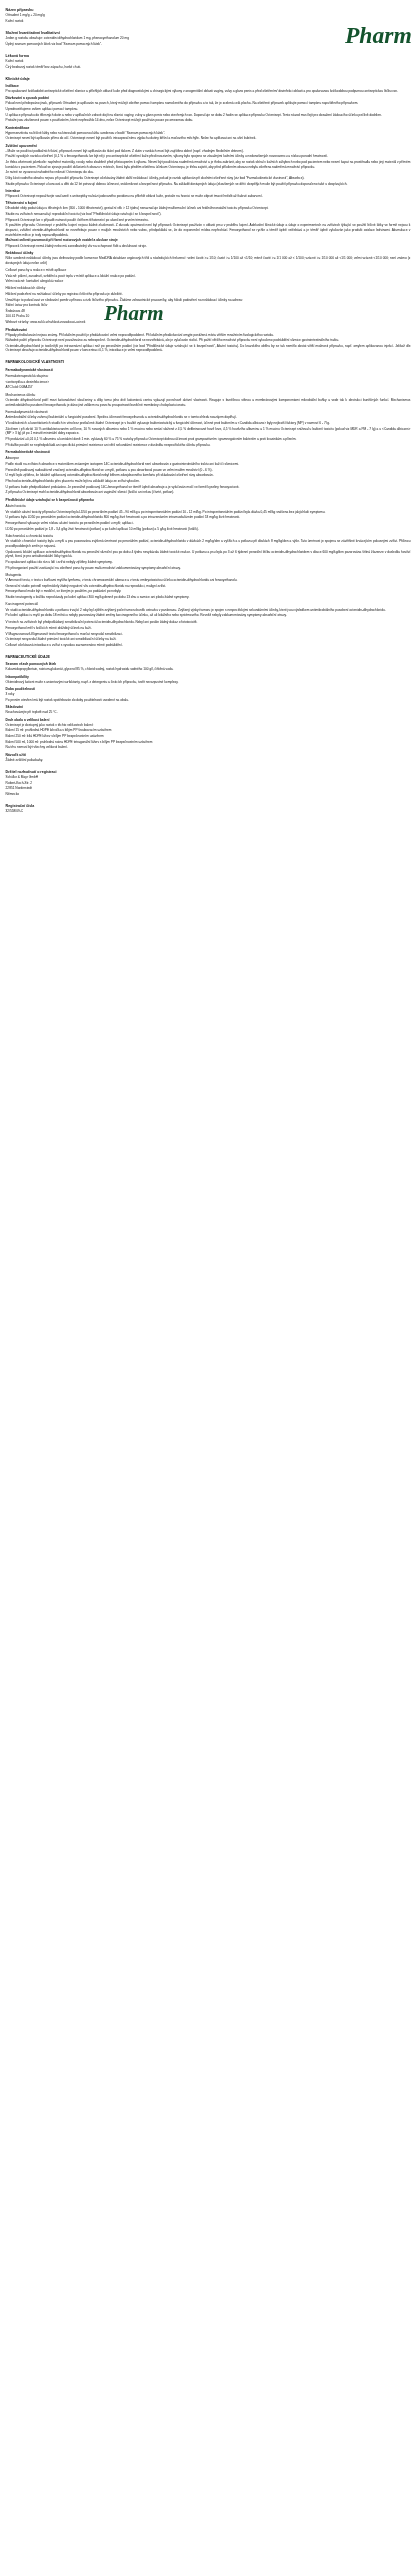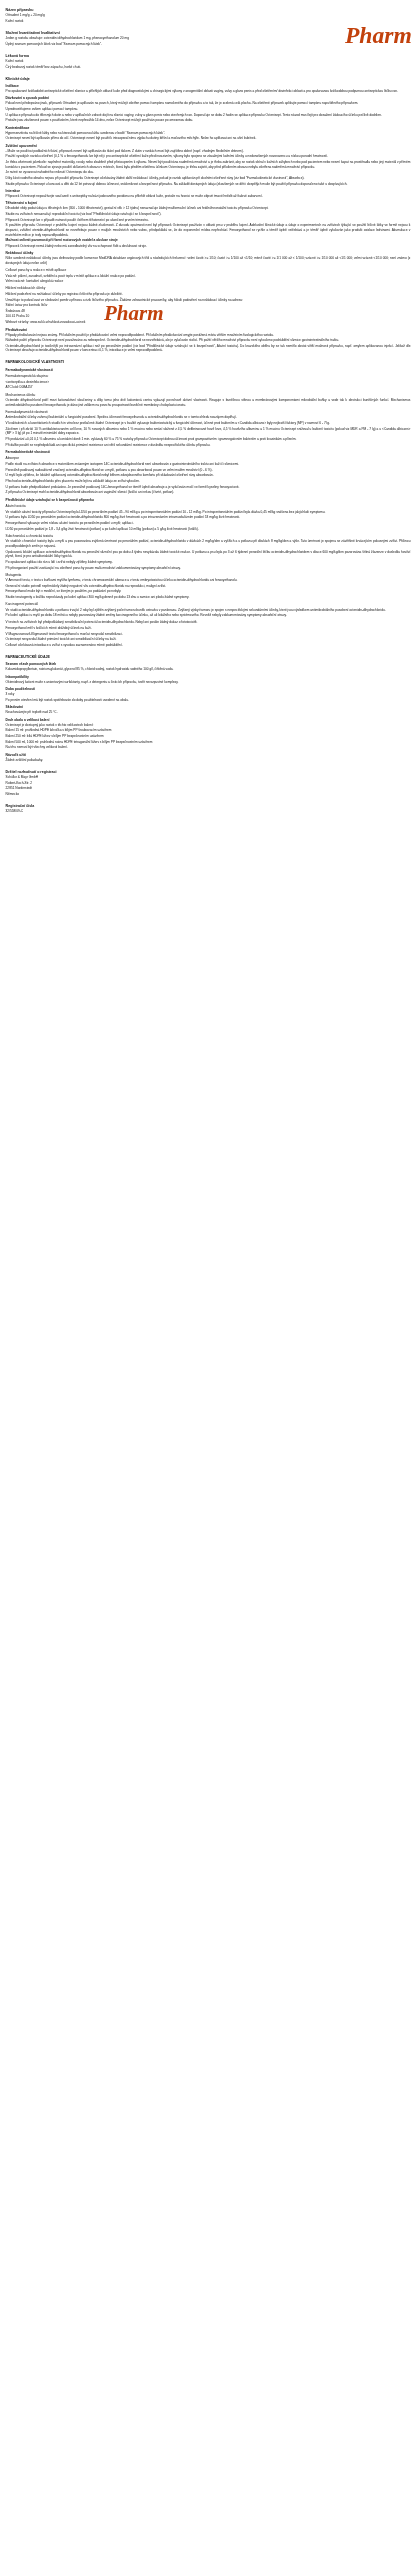--- a/index.html
+++ b/index.html
@@ -39,21 +39,21 @@
   p.b{
     margin:0 0 1px 0;
     font-weight:bold;
   }
   .gap{height:2.8px;}
   .spacer{height:1.4px;}
   
   .wm{
     position:absolute;
     z-index:1;
-    color:#c2410c;
+    color:#14532d;
     font-family:"Liberation Serif", serif;
     font-style:italic;
     font-weight:bold;
     pointer-events:none;
     user-select:none;
   }
   .wm1{top:18px;right:4.2px;font-size:23.6px;}
   .wm2{top:298px;left:104px;font-size:21px;}
   .wm3{top:819px;right:7px;font-size:21px;}
   .wm4{top:1318px;left:83px;font-size:21px;}

